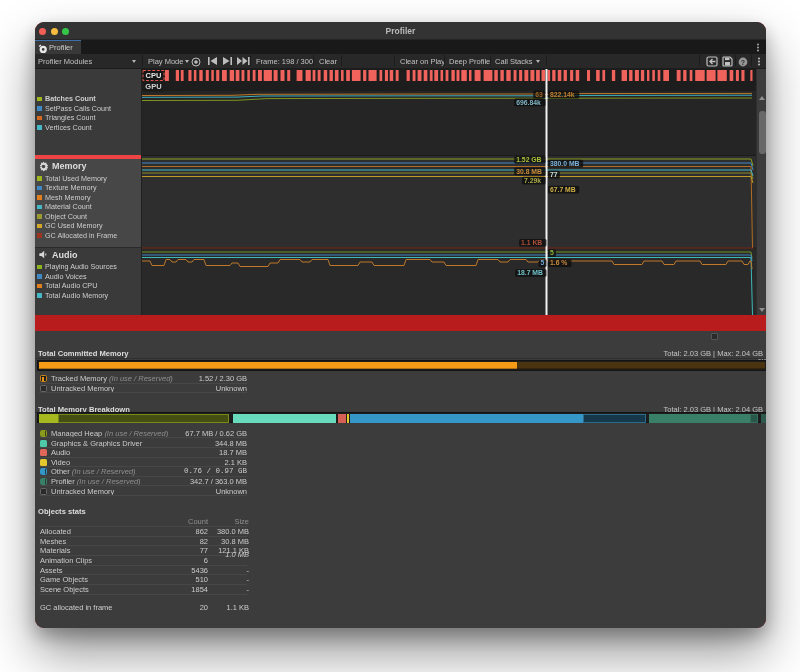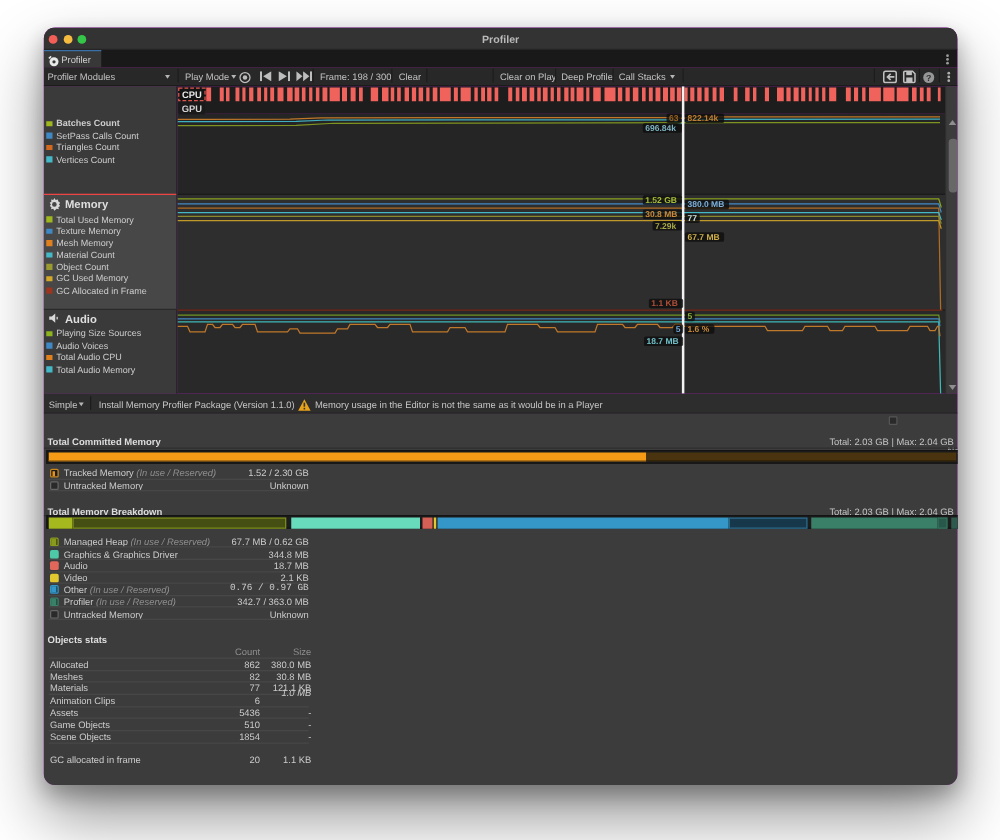--- a/index.html
+++ b/index.html
@@ -1,17 +1,17 @@
 <!DOCTYPE html>
 <html><head>
 <meta charset="utf-8">
 <style>
 html,body{margin:0;padding:0;width:800px;height:672px;background:#fff;overflow:hidden;}
 *{box-sizing:border-box;font-family:"Liberation Sans",sans-serif;}
-#win{position:absolute;left:35px;top:22px;width:731px;height:606px;background:#a21caf;border-radius:9px;box-shadow:0 25px 50px rgba(0,0,0,.42),0 8px 18px rgba(0,0,0,.28);overflow:hidden;transform:translateZ(0);}
+#win{position:absolute;left:35px;top:22px;width:731px;height:606px;background:#b91c1c;border-radius:9px;box-shadow:0 25px 50px rgba(0,0,0,.42),0 8px 18px rgba(0,0,0,.28);overflow:hidden;transform:translateZ(0);}
 .abs{position:absolute;}
 
 #titlebar{position:absolute;left:0;top:0;width:731px;height:18px;background:#333333;border-bottom:1px solid #252525;}
 .light{position:absolute;top:6px;width:7px;height:7px;border-radius:50%;}
 #title{position:absolute;left:0;top:0;width:731px;height:18px;text-align:center;line-height:18px;font-size:8.5px;font-weight:bold;color:#b9b9b9;}
 
 #tabbar{position:absolute;left:0;top:18px;width:731px;height:14px;background:#191919;}
 #tab{position:absolute;left:0;top:0;width:46px;height:14px;background:#383838;border-top:1.5px solid #3a6fa8;color:#cfcfcf;font-size:7.5px;line-height:13px;}
 
 #toolbar{position:absolute;left:0;top:32px;width:731px;height:15px;background:#282828;border-bottom:1px solid #1c1c1c;color:#c2c2c2;font-size:7.5px;}
@@ -130,21 +130,21 @@
   <div id="sidebar">
     <div class="sq" style="top:27.6px;background:#9fb61e;"></div>
       <div class="sbitem" style="top:25.1px;font-weight:bold;">Batches Count</div>
     <div class="sq" style="top:37.3px;background:#3f88c4;"></div>
       <div class="sbitem" style="top:34.8px;">SetPass Calls Count</div>
     <div class="sq" style="top:46.8px;background:#d2691e;"></div>
       <div class="sbitem" style="top:44.3px;">Triangles Count</div>
     <div class="sq" style="top:56.3px;background:#45b8c8;"></div>
       <div class="sbitem" style="top:53.8px;">Vertices Count</div>
 
-    <div class="abs" style="left:0;top:86px;width:106px;height:93px;background:#474747;border-top:1px solid #ef4444;border-bottom:1px solid #2a2a2a;">
+    <div class="abs" style="left:0;top:86px;width:106px;height:93px;background:#474747;border-top:4px solid #ef4444;border-bottom:1px solid #2a2a2a;">
       <svg class="abs" style="left:3px;top:1.5px;" width="11" height="11" viewBox="0 0 24 24">
           <path fill="#d8d8d8" d="M12 1l2.2 3.2 3.8-.9.9 3.8L22.1 9 20 12l2.1 3-3.2 1.9.9 3.8-3.8-.9L12 23l-2-3.2-3.9.9.9-3.8L3.9 15 6 12 3.9 9l3.1-1.9-.9-3.8 3.9.9z"></path>
           <circle cx="12" cy="12" r="4" fill="#474747"></circle>
         </svg>
       <div class="sbhead" style="position:absolute;left:17px;top:1.5px;">Memory</div>
       <div class="sq" style="top:17px;background:#9fb61e;"></div>
         <div class="sbitem" style="top:14.7px;">Total Used Memory</div>
       <div class="sq" style="top:26.5px;background:#3f88c4;"></div>
         <div class="sbitem" style="top:24.2px;">Texture Memory</div>
       <div class="sq" style="top:36px;background:#e07f1e;"></div>
@@ -158,21 +158,21 @@
       <div class="sq" style="top:74px;background:#9c3420;"></div>
         <div class="sbitem" style="top:71.7px;">GC Allocated in Frame</div>
     </div>
 
     <svg class="abs" style="left:3px;top:180px;" width="11" height="11" viewBox="0 0 16 16">
         <path fill="#d8d8d8" d="M2 6 L5 6 L9 2.5 L9 13.5 L5 10 L2 10 Z"></path>
         <rect x="10.5" y="6.5" width="1.5" height="3" fill="#d8d8d8"></rect>
       </svg>
     <div class="sbhead" style="position:absolute;left:17px;top:181px;">Audio</div>
     <div class="sq" style="top:195.9px;background:#8db31e;"></div>
-      <div class="sbitem" style="top:193.4px;">Playing Size Sources</div>
+      <div class="sbitem" style="top:193.4px;">Playing Audio Sources</div>
     <div class="sq" style="top:205.2px;background:#3f88c4;"></div>
       <div class="sbitem" style="top:202.7px;">Audio Voices</div>
     <div class="sq" style="top:214.9px;background:#e07f1e;"></div>
       <div class="sbitem" style="top:212.4px;">Total Audio CPU</div>
     <div class="sq" style="top:224.2px;background:#45b8c8;"></div>
       <div class="sbitem" style="top:221.7px;">Total Audio Memory</div>
   </div>
 
   <svg id="chart" viewBox="0 0 614 246" preserveAspectRatio="none">
   <rect x="0" y="0" width="614" height="22" fill="#1d1d1d"></rect>
@@ -315,32 +315,20 @@
       <text x="408.0" y="196.4" font-size="6.8" font-weight="bold" fill="#cc8c3c">1.6 %</text>
   <rect x="373.2" y="200.2" width="31.3" height="7.6" rx="1.5" fill="#0d0d0d" opacity="0.78"></rect>
       <text x="375.2" y="206.29999999999998" font-size="6.8" font-weight="bold" fill="#6fc0c8">18.7 MB</text>
   </svg>
   <div id="sbar">
     <div style="position:absolute;left:2px;top:27px;width:0;height:0;border-left:3px solid transparent;border-right:3px solid transparent;border-bottom:4px solid #8f8f8f;"></div>
     <div id="sthumb"></div>
     <div style="position:absolute;left:2px;top:239px;width:0;height:0;border-left:3px solid transparent;border-right:3px solid transparent;border-top:4px solid #8f8f8f;"></div>
   </div>
 
-  <div id="dtoolbar">
-    <span class="tbtxt" style="left:4px;top:1px;">Simple</span>
-    <div class="darr" style="left:28px;top:6.5px;"></div>
-    <div class="vsep" style="left:37px;top:2px;"></div>
-    <span class="tbtxt" style="left:44px;top:1px;">Install Memory Profiler Package (Version 1.1.0)</span>
-    <svg class="abs" style="left:203px;top:3.5px;" width="11" height="10" viewBox="0 0 12 11">
-        <path d="M6 0.5 L11.5 10.5 L0.5 10.5 Z" fill="#e8a21a"></path>
-        <rect x="5.3" y="3.4" width="1.4" height="3.6" fill="#333"></rect>
-        <rect x="5.3" y="8" width="1.4" height="1.4" fill="#333"></rect>
-      </svg>
-    <span class="tbtxt" style="left:217px;top:1px;">Memory usage in the Editor is not the same as it would be in a Player</span>
-  </div>
 
   <div id="detail">
 <div class="abs" style="left:676px;top:2px;width:7px;height:7px;background:#2a2a2a;border:1px solid #555;border-radius:1px;"></div>
 <div class="abs" style="left:723px;top:1px;color:#c6c6c6;margin-top:24px;">Normalized</div>
 <div class="hdr abs" style="left:3px;top:17.5px;">Total Committed Memory</div>
 <div class="rightval abs" style="right:3px;top:17.5px;color:#c6c6c6;">Total: 2.03 GB | Max: 2.04 GB</div>
 <div class="abs" style="left:0px;top:27px;width:731px;height:1px;background:#2e2e2e;"></div>
 <div class="abs" style="left:2px;top:28.5px;width:730px;height:11px;background:#1d1d1d;border:1px solid #141414;">
         <div class="abs" style="left:1px;top:1px;width:478px;height:7.5px;background:#f59b15;border-bottom:1.5px solid #b06f10;"></div>
         <div class="abs" style="left:479px;top:1px;width:248px;height:7.5px;background:#4a3410;border-bottom:1.5px solid #352508;"></div>

